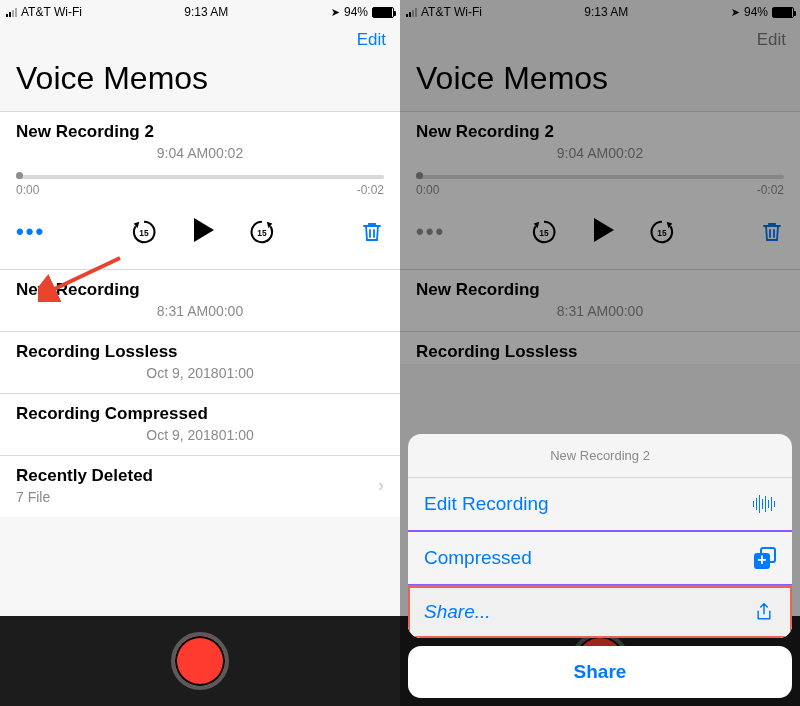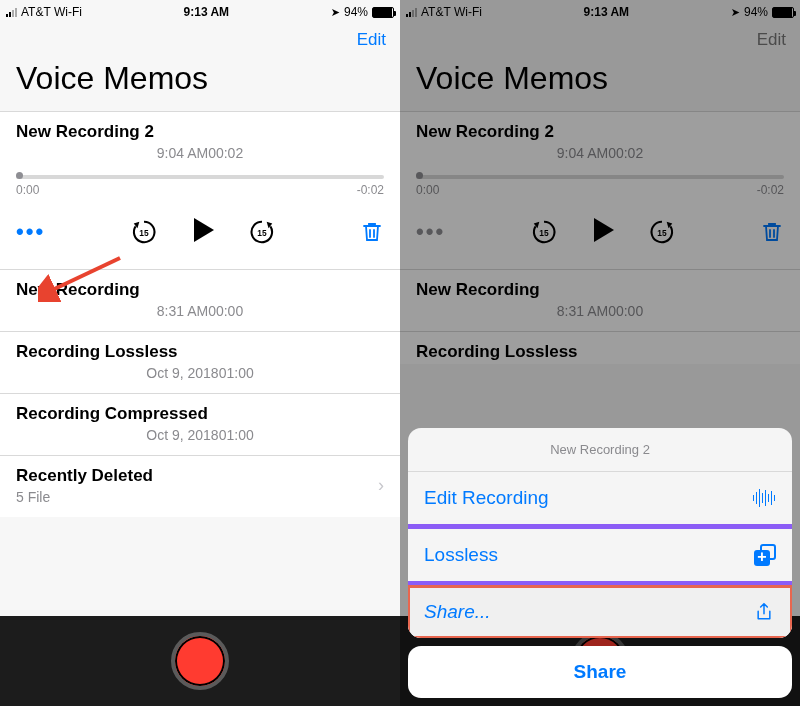--- a/index.html
+++ b/index.html
@@ -3,21 +3,21 @@
 <meta charset="utf-8">
 <style>
   * { box-sizing: border-box; margin: 0; padding: 0; font-family: -apple-system, "Helvetica Neue", Arial, sans-serif; }
   body { width: 800px; height: 706px; display: flex; background: #ccc; overflow: hidden; }
   .phone { width: 400px; height: 706px; background: #f7f7f7; position: relative; overflow: hidden; }
   .phone.right { filter: none; }
   .dim-overlay { position:absolute; inset:0; background: rgba(0,0,0,0.38); pointer-events:none; z-index:5;}
   
   .status-bar { height: 20px; padding: 4px 6px 0 6px; display:flex; align-items:center; justify-content:space-between; font-size:12px; color:#000;}
   .status-left, .status-right { display:flex; align-items:center; gap:4px;}
-  .status-center { font-weight:700; font-size:12px;}
+  .status-center { font-weight:400; font-size:12px;}
   .signal-bars { display:flex; align-items:flex-end; gap:1px; height:10px;}
   .signal-bars span{ width:2px; background:#aaa;}
   .signal-bars span:nth-child(1){height:3px;background:#000;}
   .signal-bars span:nth-child(2){height:5px;background:#000;}
   .signal-bars span:nth-child(3){height:7px;}
   .signal-bars span:nth-child(4){height:9px;}
   .battery { width:22px; height:11px; border:1px solid #000; border-radius:2px; position:relative;}
   .battery::after{content:"";position:absolute;right:-3px;top:3px;width:2px;height:5px;background:#000;border-radius:0 1px 1px 0;}
   .battery-fill{ background:#000; height:100%; width:94%;}
   
@@ -44,21 +44,21 @@
   .trash{ color:#007aff; }
   
   .record-bar{ position:absolute; left:0; right:0; bottom:0; height:90px; background:#1c1c1c; display:flex; align-items:center; justify-content:center;}
   .record-btn{ width:58px;height:58px;border-radius:50%;background:#ff3b30; border:4px solid #5a5a5a; box-shadow: inset 0 0 0 2px #000;}
   
   .arrow-annot{ position:absolute; left:38px; top:254px; pointer-events:none; z-index:3;}
   
   .sheet-wrap{ position:absolute; left:8px; right:8px; bottom:8px; z-index:10;}
   .sheet-group{ background: rgba(248,248,248,0.97); border-radius:13px; overflow:hidden; margin-bottom:8px;}
   .sheet-header{ text-align:center; font-size:13px; color:#8a8a8e; padding:14px 0; border-bottom:1px solid #d9d9d9;}
-  .sheet-item{ display:flex; align-items:center; justify-content:space-between; padding:15px 16px; font-size:19px; color:#007aff; border-bottom:5px solid #8b5cf6;}
+  .sheet-item{ display:flex; align-items:center; justify-content:space-between; padding:15px 16px; font-size:19px; color:#007aff; border-bottom:2px solid #8b5cf6;}
   .sheet-item:last-child{border-bottom:none;}
   .sheet-item.hl{ outline:3px solid #e8664f; outline-offset:-2px; background:#f0f0f0;font-style:italic;}
   .sheet-cancel{ background:#fff; border-radius:13px; text-align:center; font-size:19px; font-weight:600; color:#007aff; padding:15px 0;}
   .icon-sm{ width:24px;height:20px; display:flex; align-items:center; justify-content:center;}
   .waveform-icon span{display:inline-block;width:2px;background:#007aff;margin:0 1px;}
   .dup-icon{ width:22px;height:22px; position:relative;}
   .dup-icon .back{position:absolute; right:0; top:0; width:16px;height:16px;border:2px solid #007aff;border-radius:3px;}
   .dup-icon .front{position:absolute; left:0; bottom:0; width:16px;height:16px;background:#007aff;border-radius:3px;color:#fff;font-size:16px;line-height:14px;text-align:center;font-weight:700;}
 </style>
 </head>
@@ -153,21 +153,21 @@
     <div class="row-sub">
         <span>Oct 9, 2018</span>
         <span>01:00</span>
       </div>
   </div>
   <div class="row">
     <div class="chevron-row">
       <div>
         <div class="row-title">Recently Deleted</div>
         <div class="row-sub" style="justify-content:flex-start;">
-            <span>5 File</span>
+            <span>7 File</span>
           </div>
       </div>
       <span class="chevron">›</span>
     </div>
   </div>
 
   <svg class="arrow-annot" width="90" height="48">
     <defs>
         <marker id="ah" markerWidth="8" markerHeight="8" refX="2" refY="4" orient="auto">
           <polygon points="0,0 8,4 0,8" fill="#e8432f"></polygon>
@@ -272,21 +272,21 @@
             <span style="height:12px"></span>
             <span style="height:18px"></span>
             <span style="height:10px"></span>
             <span style="height:16px"></span>
             <span style="height:8px"></span>
             <span style="height:14px"></span>
             <span style="height:6px"></span>
         </span>
       </div>
       <div class="sheet-item">
-        <span>Lossless</span>
+        <span>Compressed</span>
         <span class="dup-icon">
             <span class="back"></span>
             <span class="front">+</span>
           </span>
       </div>
       <div class="sheet-item hl">
         <span>Share...</span>
         <span class="icon-sm">
           <svg viewBox="0 0 24 24" width="20" height="22">
               <path d="M12 2v12M8 6l4-4 4 4M5 11v9h14v-9" fill="none" stroke="#007aff" stroke-width="1.8" stroke-linecap="round" stroke-linejoin="round"></path>

